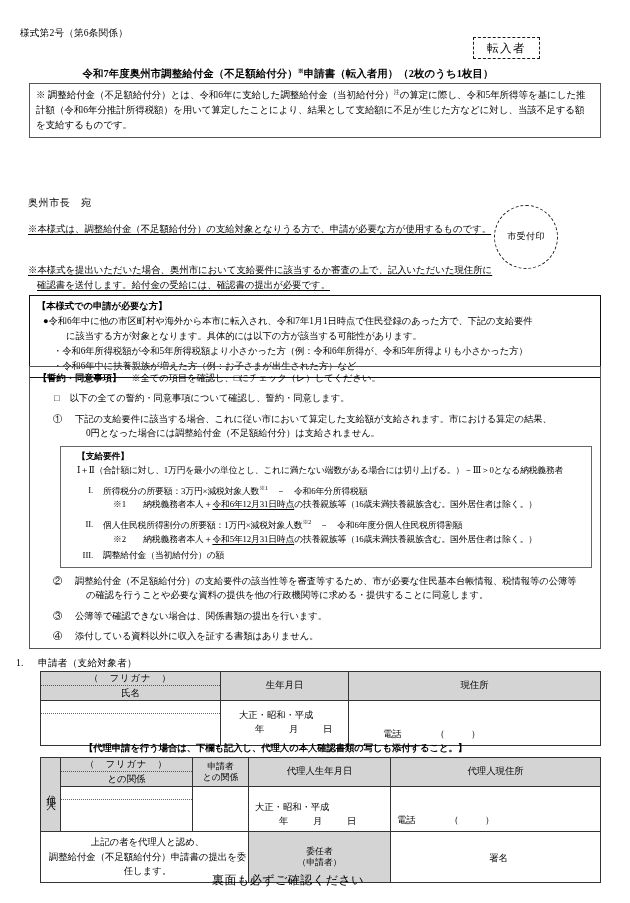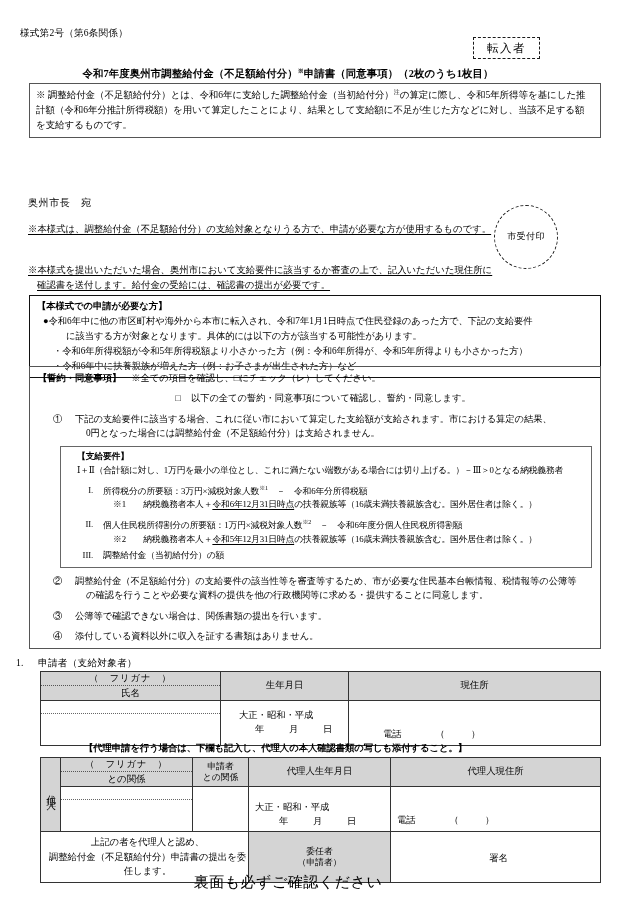--- a/index.html
+++ b/index.html
@@ -154,21 +154,21 @@
     width: 572px;
     box-sizing: border-box;
     border: 0.9px solid #555;
     padding: 4px 8px 5px 8px;
     font-size: 9.3px;
     line-height: 1.55;
     letter-spacing: -0.05px;
   }
   .pledge-box .hd { font-weight: bold; }
   .pledge-box .hd .sub { font-weight: normal; margin-left: 10px; }
-  .pledge-head-chk { margin-top: 6px; margin-left: 16px; text-align: center; }
+  .pledge-head-chk { margin-top: 6px; margin-left: 16px; }
   .pledge-head-chk .box { letter-spacing: 0; }
   .pledge-head-chk .txt { margin-left: 10px; }
 
   .item { display: flex; margin-top: 6px; margin-left: 15px; }
   .item .num { width: 22px; flex: 0 0 22px; }
   .item .body { flex: 1; }
   .item .body .l2 { display: block; margin-left: 11px; }
 
   
   .sup-box {
@@ -252,34 +252,34 @@
   .two-line { font-size: 8.8px; line-height: 1.25; }
 
   .commit-left { text-align: left; padding: 3px 0 3px 6px !important; font-size: 9.4px; line-height: 1.55; }
   .commit-sign { text-align: left; padding-left: 6px !important; vertical-align: top; font-size: 9.4px; padding-top: 3px !important; }
 
   .footer-note {
     position: absolute;
     left: 0; right: 0;
     top: 872px;
     text-align: center;
-    font-size: 15px;
+    font-size: 12px;
     letter-spacing: 0.5px;
   }
 </style>
 </head>
 <body>
 
 <div class="page">
 
   <div class="form-code">様式第2号（第6条関係）</div>
 
   <div class="transferee-stamp">転入者</div>
 
-  <div class="doc-title"><span>令和7年度奥州市調整給付金（不足額給付分）</span><sup>※</sup><span>申請書（同意事項）（2枚のうち1枚目）</span></div>
+  <div class="doc-title"><span>令和7年度奥州市調整給付金（不足額給付分）</span><sup>※</sup><span>申請書（転入者用）（2枚のうち1枚目）</span></div>
 
   <div class="note-box"><span>※ 調整給付金（不足額給付分）とは、令和6年に支給した調整給付金（当初給付分）</span><sup>注</sup><span>の算定に際し、令和5年所得等を基にした推計額（令和6年分推計所得税額）を用いて算定したことにより、結果として支給額に不足が生じた方などに対し、当該不足する額を支給するものです。</span></div>
 
 
   <div class="addressee">奥州市長　宛</div>
 
   <div class="recv-stamp">市受付印</div>
 
   <div class="notice1">
     <span class="ln">※本様式は、調整給付金（不足額給付分）の支給対象となりうる方で、申請が必要な方が使用するものです。</span>

